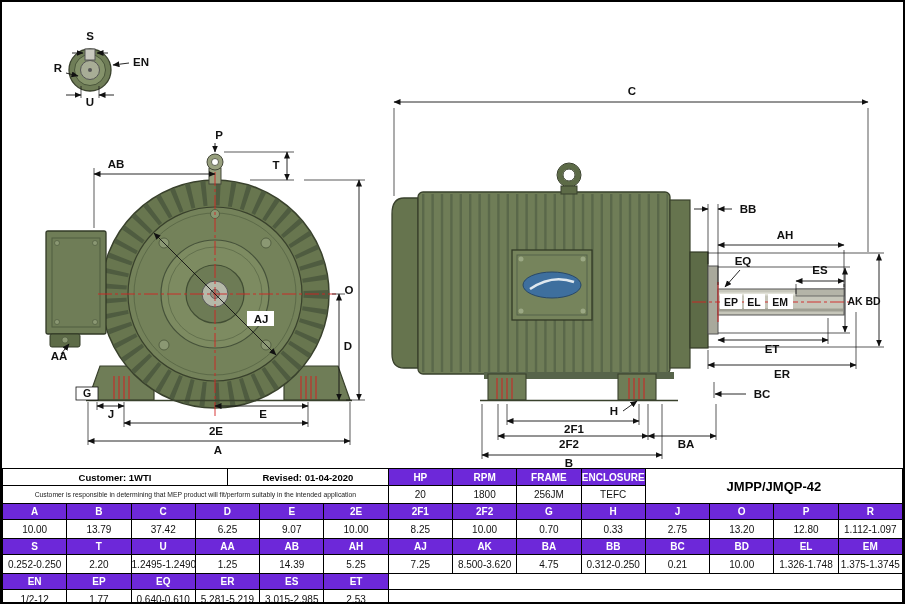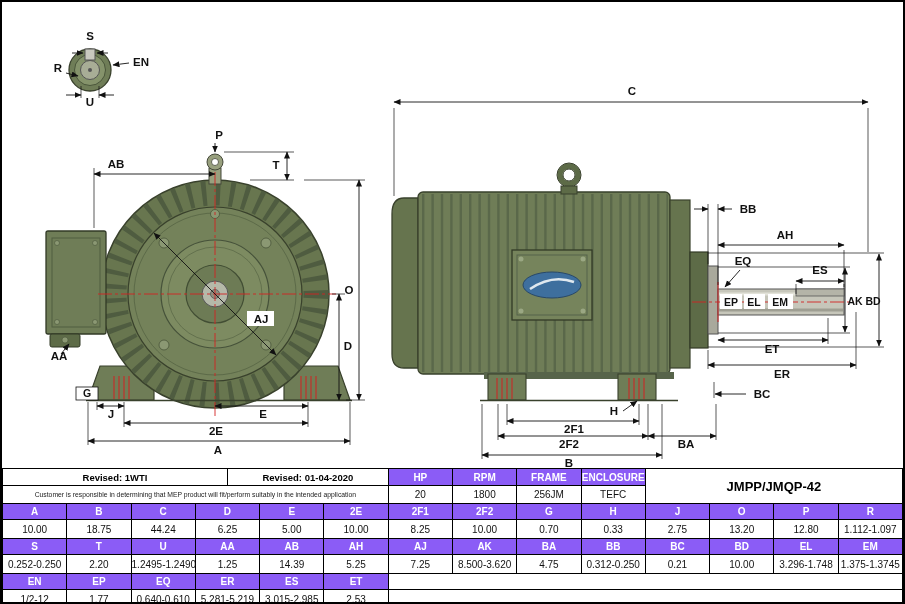--- a/index.html
+++ b/index.html
@@ -14,21 +14,21 @@
   .redl{stroke:#d22222;stroke-width:1;fill:none;}
   .redc{stroke:#d22222;stroke-width:0.9;stroke-dasharray:14 3 3 3;fill:none;}
   .lbl{font:bold 11.5px "Liberation Sans",sans-serif;fill:#111;text-anchor:middle;}
   .lbl-s{font:bold 10.5px "Liberation Sans",sans-serif;fill:#111;text-anchor:middle;}
 
   
   table.spec{border-collapse:collapse;table-layout:fixed;width:901px;}
   table.spec td{border:1px solid #000;text-align:center;vertical-align:middle;padding:0;
                 white-space:nowrap;overflow:hidden;}
   .r-meta{height:17px;}.r-disc{height:18px;}.r-h{height:16px;}.r-v{height:19px;}
-  td.hdr{background:#8b5cf6;color:#fff;font-size:10px;font-weight:bold;}
+  td.hdr{background:#6d28d9;color:#fff;font-size:10px;font-weight:bold;}
   td.val{font-size:10px;color:#111;}
   td.meta{font-size:9.5px;font-weight:bold;}
   td.disc{font-size:6.8px;color:#222;}
   td.model{font-size:13px;font-weight:bold;}
 </style>
 </head>
 <body>
 
 <div class="page">
 
@@ -325,21 +325,21 @@
         <col>
         <col>
         <col>
         <col>
         <col>
         <col>
         <col>
     </colgroup>
     <tbody>
         <tr class="r-meta">
-      <td colspan="7" class="meta">Revised: 1WTI</td>
+      <td colspan="7" class="meta">Customer: 1WTI</td>
       <td colspan="5" class="meta">Revised: 01-04-2020</td>
       <td colspan="2" class="hdr">HP</td>
       <td colspan="2" class="hdr">RPM</td>
       <td colspan="2" class="hdr">FRAME</td>
       <td colspan="2" class="hdr">ENCLOSURE</td>
       <td colspan="8" rowspan="2" class="model">JMPP/JMQP-42</td>
     </tr>
     <tr class="r-disc">
       <td colspan="12" class="disc">Customer is responsible in determining that MEP product will fit/perform suitably in the intended application</td>
       <td colspan="2" class="val">20</td>
@@ -358,24 +358,24 @@
       <td colspan="2" class="hdr">2F2</td>
       <td colspan="2" class="hdr">G</td>
       <td colspan="2" class="hdr">H</td>
       <td colspan="2" class="hdr">J</td>
       <td colspan="2" class="hdr">O</td>
       <td colspan="2" class="hdr">P</td>
       <td colspan="2" class="hdr">R</td>
     </tr>
     <tr class="r-v">
       <td colspan="2" class="val">10.00</td>
-      <td colspan="2" class="val">18.75</td>
-      <td colspan="2" class="val">44.24</td>
+      <td colspan="2" class="val">13.79</td>
+      <td colspan="2" class="val">37.42</td>
       <td colspan="2" class="val">6.25</td>
-      <td colspan="2" class="val">5.00</td>
+      <td colspan="2" class="val">9.07</td>
       <td colspan="2" class="val">10.00</td>
       <td colspan="2" class="val">8.25</td>
       <td colspan="2" class="val">10.00</td>
       <td colspan="2" class="val">0.70</td>
       <td colspan="2" class="val">0.33</td>
       <td colspan="2" class="val">2.75</td>
       <td colspan="2" class="val">13.20</td>
       <td colspan="2" class="val">12.80</td>
       <td colspan="2" class="val">1.112-1.097</td>
     </tr>
@@ -401,21 +401,21 @@
       <td colspan="2" class="val">1.2495-1.2490</td>
       <td colspan="2" class="val">1.25</td>
       <td colspan="2" class="val">14.39</td>
       <td colspan="2" class="val">5.25</td>
       <td colspan="2" class="val">7.25</td>
       <td colspan="2" class="val">8.500-3.620</td>
       <td colspan="2" class="val">4.75</td>
       <td colspan="2" class="val">0.312-0.250</td>
       <td colspan="2" class="val">0.21</td>
       <td colspan="2" class="val">10.00</td>
-      <td colspan="2" class="val">3.296-1.748</td>
+      <td colspan="2" class="val">1.326-1.748</td>
       <td colspan="2" class="val">1.375-1.3745</td>
     </tr>
     <tr class="r-h">
       <td colspan="2" class="hdr">EN</td>
       <td colspan="2" class="hdr">EP</td>
       <td colspan="2" class="hdr">EQ</td>
       <td colspan="2" class="hdr">ER</td>
       <td colspan="2" class="hdr">ES</td>
       <td colspan="2" class="hdr">ET</td>
       <td colspan="16" class="val"></td>

